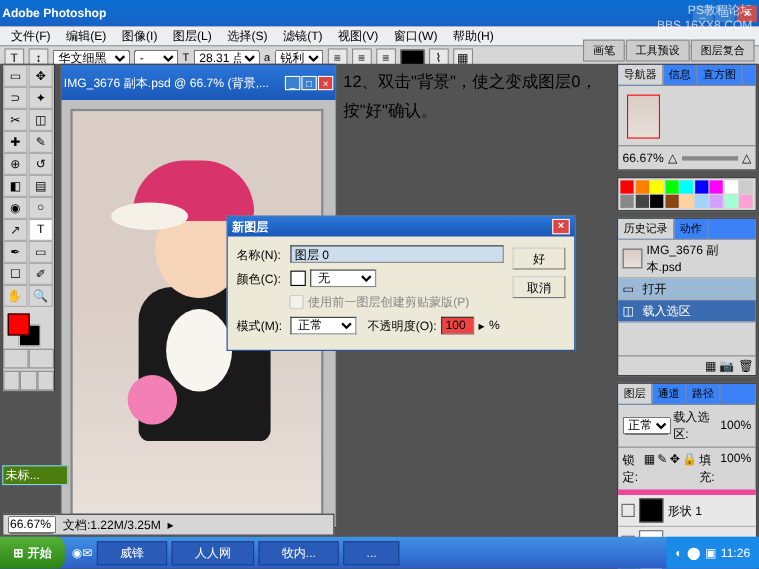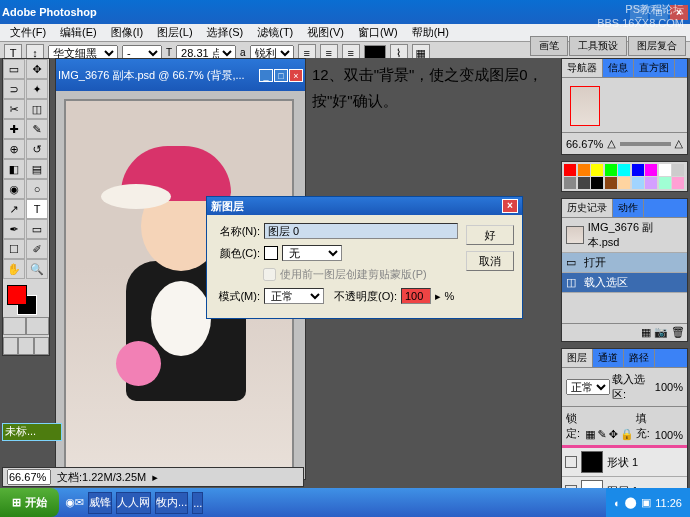--- a/index.html
+++ b/index.html
@@ -38,21 +38,21 @@
 .chest{position:absolute;top:155px;left:45px;width:60px;height:75px;background:#f8f5f0;border-radius:50%}
 .ball{position:absolute;top:215px;left:10px;width:45px;height:45px;background:#f280b5;border-radius:50%}
 .instrtxt{position:absolute;left:312px;top:4px;color:#000;font-size:15px;line-height:26px;width:245px}
 .dialog{position:absolute;left:206px;top:138px;width:317px;background:#ece9d8;border:1px solid #0a4a9c}
 .dialog .dhdr{background:linear-gradient(#2a76d8,#1a58b8);color:#fff;height:18px;display:flex;align-items:center;padding:0 4px;font-weight:bold}
 .dialog .dhdr .spacer{flex:1}
 .dialog .xbtn{width:16px;height:14px;background:#d44;border:1px solid #fff;text-align:center;line-height:12px;font-size:10px}
 .dialog .dbody{padding:8px 8px;display:flex;gap:8px}
 .dialog .fields{flex:1}
 .dialog .row{display:flex;align-items:center;margin-bottom:6px;gap:4px}
-.dialog .row label{width:45px;text-align:right}
+.dialog .row label{width:45px;}
 .dialog input[type=text]{border:1px inset #888;padding:1px 3px;background:#ef4444}
 .dialog select{border:1px inset #888;background:#fff;padding:0 2px}
 .dialog .btns{width:48px;display:flex;flex-direction:column;gap:6px;margin-top:2px}
 .dialog .btns button{height:20px;border:1px outset #ccc;background:#ece9d8}
 .dialog .colorswatch{width:14px;height:14px;background:#fff;border:1px solid #000}
 .panels{position:absolute;right:2px;top:0;width:127px;display:flex;flex-direction:column;gap:6px}
 .panel{background:#d6d6d6;border:1px solid #333}
 .ptabs{display:flex;background:#3b82f6;border-bottom:1px solid #888}
 .ptabs span{padding:2px 5px;font-size:10px;border-right:1px solid #888}
 .ptabs span.active{background:#d6d6d6}
@@ -64,21 +64,21 @@
 .histitem{display:flex;align-items:center;padding:2px 4px;gap:4px;border-bottom:1px solid #aaa}
 .histitem.sel{background:#3a6bb0;color:#fff}
 .layerlist{background:#d6d6d6}
 .layeritem{display:flex;align-items:center;padding:3px;gap:4px;border-bottom:1px solid #aaa;background:#e8e8e8}
 .layeritem.sel{background:#3a6bb0;color:#fff}
 .thumb{width:22px;height:22px;border:1px solid #666;background:#fff}
 .eye{width:12px;height:12px;border:1px solid #666}
 .docstatus{position:absolute;left:2px;bottom:30px;height:20px;background:#d6d6d6;border:1px solid #333;display:flex;align-items:center;font-size:10px;padding:0 4px;gap:6px;width:302px}
 .taskbar{position:absolute;bottom:0;left:0;right:0;height:29px;background:linear-gradient(#3f91e6,#2b5fc5);display:flex;align-items:center;color:#fff}
 .start{background:linear-gradient(#56b038,#2a8515);height:29px;display:flex;align-items:center;padding:0 12px;gap:4px;font-weight:bold;border-radius:0 8px 8px 0}
-.taskitem{background:#2a5bb8;border:1px solid #1a4090;height:22px;margin-left:4px;padding:0 0;display:flex;align-items:center;font-size:10px}
+.taskitem{background:#2a5bb8;border:1px solid #1a4090;height:22px;margin-left:4px;padding:0 20px;display:flex;align-items:center;font-size:10px}
 .tray{margin-left:auto;background:#1a8ae8;height:29px;display:flex;align-items:center;padding:0 8px;gap:4px;font-size:10px}
 .watermark{position:absolute;right:6px;top:2px;color:#fff;font-size:9px;opacity:0.7;text-align:right}
 .minidoc{position:absolute;left:2px;bottom:47px;background:#4d7c0f;border:1px solid #7dd3fc;width:60px;height:18px;color:#fff;font-size:9px;display:flex;align-items:flex-start;padding:0 2px}
 </style>
 </head>
 <body>
 
 <div class="titlebar">
   <span>Adobe Photoshop</span>
   <span class="spacer"></span>
@@ -300,21 +300,21 @@
       <div class="ptabs">
         <span class="active">图层</span>
         <span>通道</span>
         <span>路径</span>
       </div>
       <div class="pbody" style="display:flex;align-items:center;gap:2px;border-bottom:1px solid #888">
         <select style="width:44px"><option>正常</option></select>
         <span>载入选区:</span>
         <span>100%</span>
       </div>
-      <div class="pbody" style="display:flex;align-items:flex-end;gap:2px;border-bottom:3px solid #ec4899">
+      <div class="pbody" style="display:flex;align-items:flex-start;gap:2px;border-bottom:5px solid #ec4899">
         <span>锁定:</span>
         <span>▦</span>
         <span>✎</span>
         <span>✥</span>
         <span>🔒</span>
         <span style="margin-left:auto">填充:</span>
         <span>100%</span>
       </div>
       <div class="layerlist">
         <div class="layeritem">

